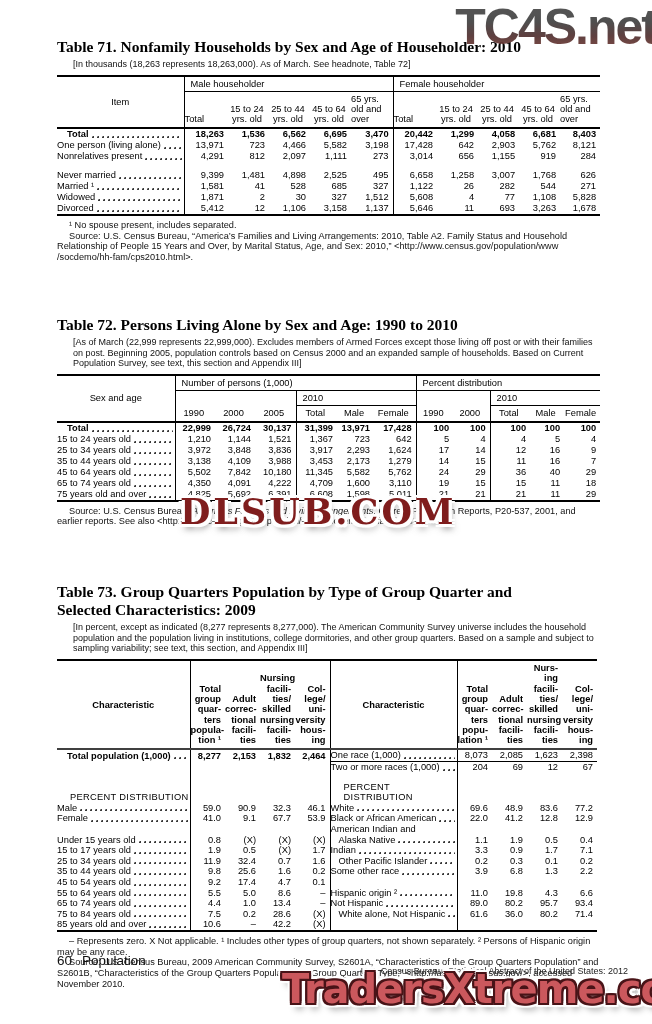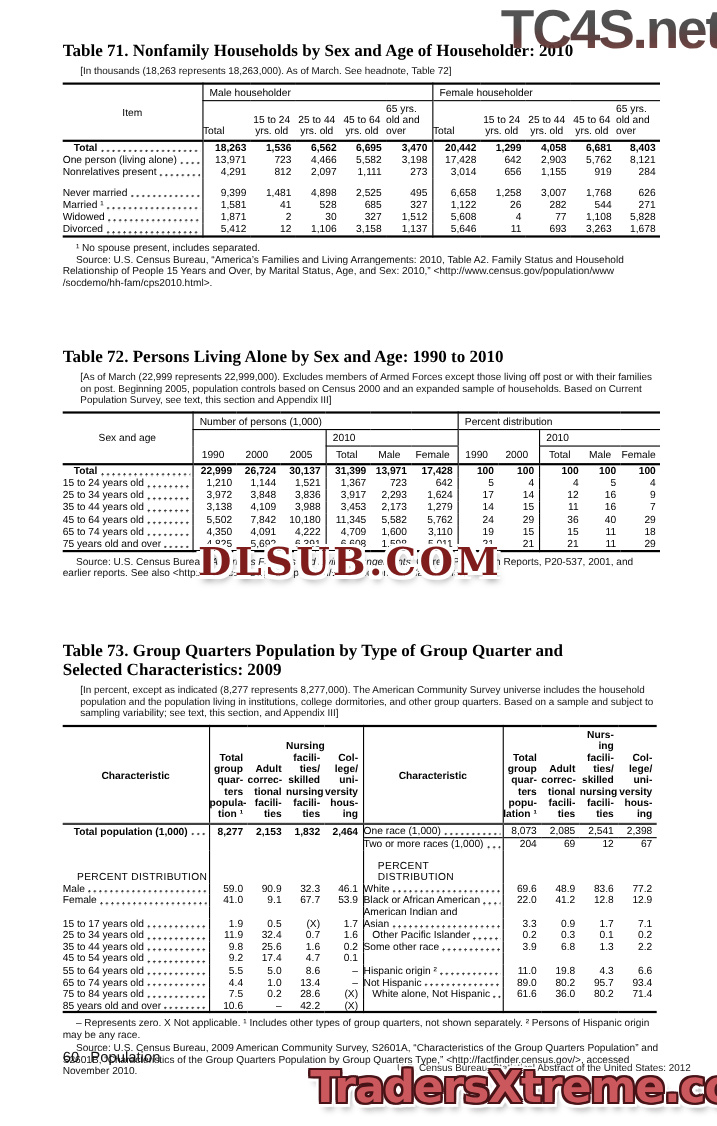--- a/index.html
+++ b/index.html
@@ -535,21 +535,21 @@
               <td class="num b">1,832</td>
               <td class="num b">2,464</td>
               <td class="lbl vl">
                 <span class="lblflex">
                   <span class="txt">One race (1,000)</span>
                   <span class="dots"></span>
                 </span>
               </td>
               <td class="num vl">8,073</td>
               <td class="num">2,085</td>
-              <td class="num">2,541</td>
+              <td class="num">1,623</td>
               <td class="num">2,398</td>
             </tr>
             <tr>
               <td class="lbl"></td>
               <td class="num vl"></td>
               <td class="num"></td>
               <td class="num"></td>
               <td class="num"></td>
               <td class="lbl vl rt">
                 <span class="lblflex">
@@ -630,31 +630,53 @@
                 </span>
               </td>
               <td class="num vl"></td>
               <td class="num"></td>
               <td class="num"></td>
               <td class="num"></td>
             </tr>
             <tr>
               <td class="lbl">
                 <span class="lblflex">
+                  <span class="txt">Under 15 years old</span>
+                  <span class="dots"></span>
+                </span>
+              </td>
+              <td class="num vl">0.8</td>
+              <td class="num">(X)</td>
+              <td class="num">(X)</td>
+              <td class="num">(X)</td>
+              <td class="lbl vl">
+                <span class="lblflex ind">
+                  <span class="txt">Alaska Native</span>
+                  <span class="dots"></span>
+                </span>
+              </td>
+              <td class="num vl">1.1</td>
+              <td class="num">1.9</td>
+              <td class="num">0.5</td>
+              <td class="num">0.4</td>
+            </tr>
+            <tr>
+              <td class="lbl">
+                <span class="lblflex">
                   <span class="txt">15 to 17 years old</span>
                   <span class="dots"></span>
                 </span>
               </td>
               <td class="num vl">1.9</td>
               <td class="num">0.5</td>
               <td class="num">(X)</td>
               <td class="num">1.7</td>
               <td class="lbl vl">
                 <span class="lblflex">
-                  <span class="txt">Asian</span>
+                  <span class="txt">Indian</span>
                   <span class="dots"></span>
                 </span>
               </td>
               <td class="num vl">3.3</td>
               <td class="num">0.9</td>
               <td class="num">1.7</td>
               <td class="num">7.1</td>
             </tr>
             <tr>
               <td class="lbl">

